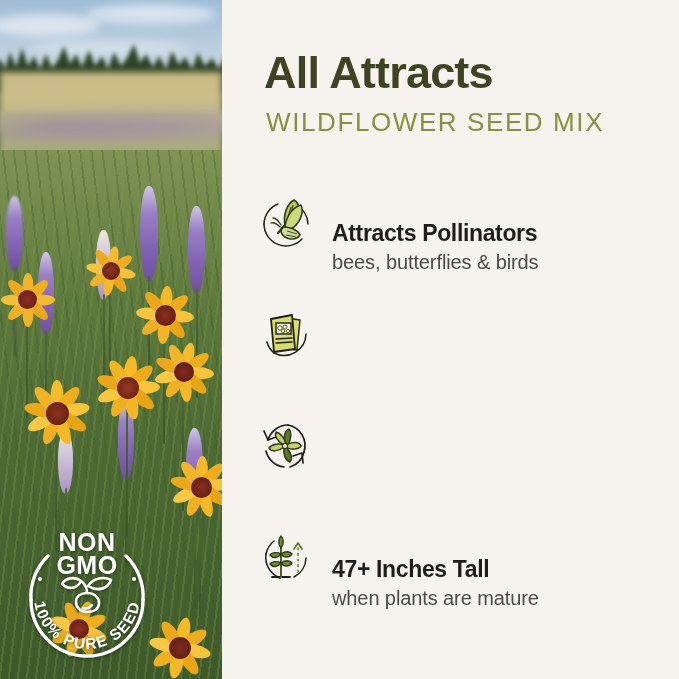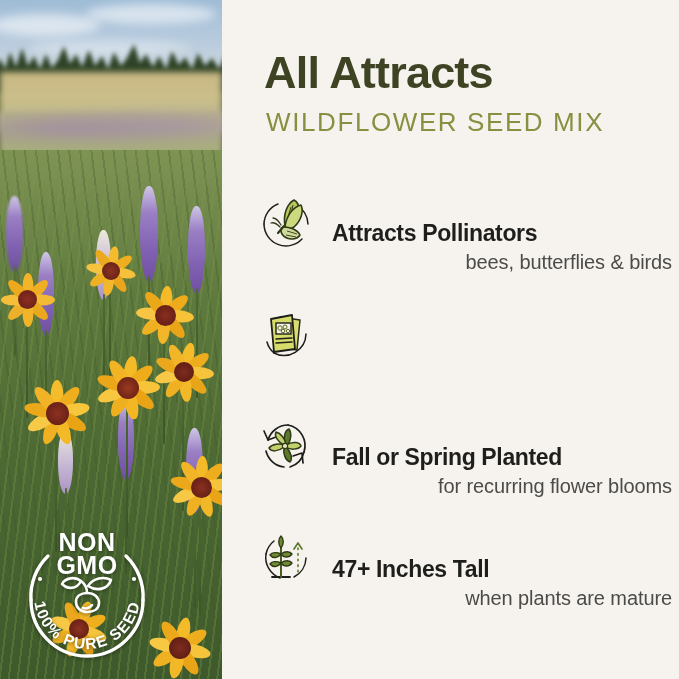--- a/index.html
+++ b/index.html
@@ -145,21 +145,20 @@
     margin-top:28px;
   }
   .feat-title sup {
     font-size:0.62em; vertical-align:super; font-weight:700;
   }
   .feat-sub {
     font-size:20px; line-height:28px;
     font-weight:300; letter-spacing:-0.1px;
     color:#4b4b49;
     white-space:nowrap;
-    text-align:right;
   }
 </style>
 </head>
 <body>
 
 <div class="canvas">
 
   <div class="photo-panel">
     <div class="sky"></div>
     <div class="cloud c1"></div>
@@ -447,24 +446,20 @@
             <g stroke="#2f3a17" stroke-width="1.5" stroke-linejoin="round">
               <path d="M27,27 C25,19 27,12 31,11 C34,15 33,23 29,28 Z" fill="#5d7a2c"></path>
               <path d="M28,27 C35,23 42,24 43,28 C40,32 32,32 28,29 Z" fill="#c3d06c"></path>
               <path d="M28,29 C33,34 35,41 32,44 C27,42 25,35 26,30 Z" fill="#5d7a2c"></path>
               <path d="M26,29 C20,34 13,34 11,30 C14,26 22,25 26,27 Z" fill="#c3d06c"></path>
               <path d="M26,27 C20,24 16,18 18,14 C23,15 27,21 28,26 Z" fill="#c3d06c"></path>
             </g>
             <circle cx="27" cy="28" r="2.6" fill="#e9e7c8" stroke="#2f3a17" stroke-width="1.1"></circle>
           </svg>
         </div>
-        <div class="feat-text">
-          <div class="feat-title">Fall or Spring Planted</div>
-          <div class="feat-sub">for recurring flower blooms</div>
-        </div>
       </div>
 
       <div class="feature">
         <div class="feat-icon">
           <svg viewBox="0 0 56 56" width="56" height="56">
             <path d="M8,24 A22,22 0 0 0 22,48" fill="none" stroke="#1d1d1b" stroke-width="1.5" stroke-linecap="round"></path>
             <path d="M8,24 A22,22 0 0 1 16,11" fill="none" stroke="#1d1d1b" stroke-width="1.5" stroke-linecap="round"></path>
             <path d="M48,28 A22,22 0 0 1 36,47" fill="none" stroke="#1d1d1b" stroke-width="1.5" stroke-linecap="round"></path>
 
             <path d="M14,47 L32,47" stroke="#1d1d1b" stroke-width="1.8" stroke-linecap="round"></path>

